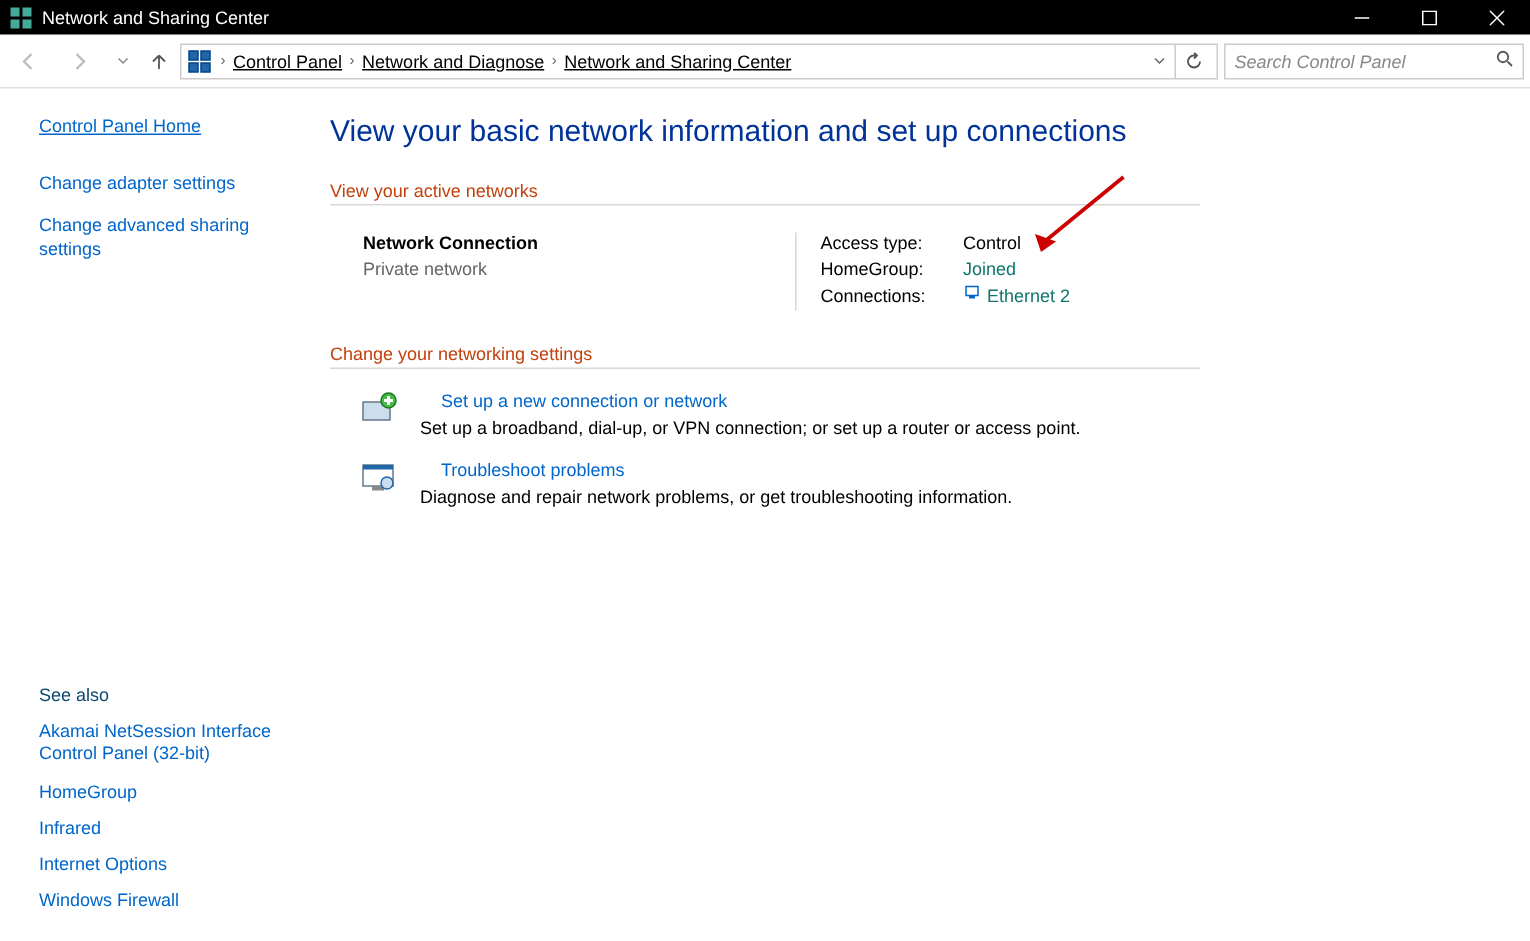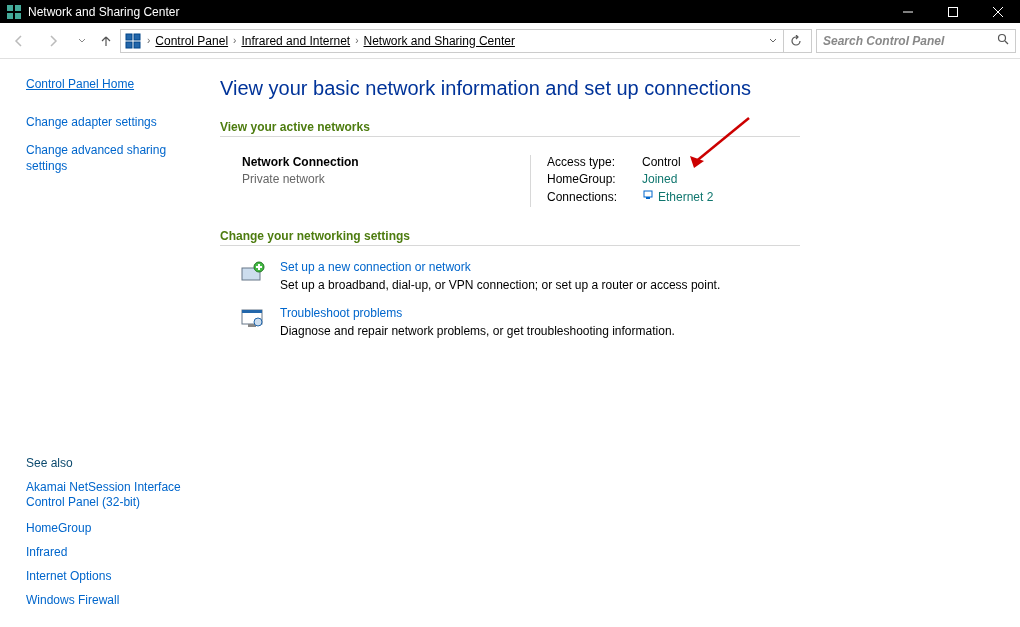--- a/index.html
+++ b/index.html
@@ -15,51 +15,51 @@
     .nav-btn { width: 30px; height: 28px; display: flex; align-items: center; justify-content: center; color: #888; }
     .nav-btn.small { width: 20px; }
     .addr-box { flex: 1; border: 1px solid #ccc; height: 24px; display: flex; align-items: center; padding: 0 4px; }
     .addr-icon { width: 16px; height: 16px; margin-right: 4px; }
     .addr-seg { padding: 0 3px; color: #000; font-size: 12px; text-decoration: underline; }
     .addr-chev { color: #666; padding: 0 2px; font-size: 10px; }
     .addr-fill { flex: 1; }
     .addr-drop { width: 20px; text-align: center; color: #666; }
     .addr-refresh { width: 24px; text-align: center; color: #555; border-left: 1px solid #ccc; height: 100%; display: flex; align-items: center; justify-content: center; }
     .search-box { width: 200px; border: 1px solid #ccc; height: 24px; display: flex; align-items: center; padding: 0 6px; color: #888; }
-    .search-box input { border: none; outline: none; flex: 1; font-size: 12px; color: #b91c1c; background: transparent; font-style: italic; font-weight: bold; }
+    .search-box input { border: none; outline: none; flex: 1; font-size: 12px; color: #b91c1c; background: transparent; font-style: italic; }
     .search-box input::placeholder { color: #888; font-style: italic; }
     .search-icon { color: #555; }
     
     .body-wrap { display: flex; height: calc(100% - 59px); }
     .sidebar { width: 200px; padding: 18px 10px 10px 26px; display: flex; flex-direction: column; }
     .sidebar a { color: #0066cc; text-decoration: none; font-size: 12px; display: block; margin-bottom: 14px; }
     .sidebar a.underlined { text-decoration: underline; }
     .sidebar .spacer { flex: 1; }
     .sidebar .see-also-hdr { color: #0c4a6e; font-size: 12px; margin-bottom: 10px; }
     .sidebar .see-list a { color: #0066cc; font-size: 12px; margin-bottom: 10px; display: block; }
     .sidebar .multiline { line-height: 1.3; }
     
     .main { flex: 1; padding: 18px 0 0 20px; }
     .main h1 { color: #003399; font-weight: normal; font-size: 20px; margin-bottom: 20px; }
-    .section-hdr { font-size: 12px; color: #4d7c0f; margin-bottom: 2px; font-weight: bold; }
+    .section-hdr { font-size: 12px; color: #c2410c; margin-bottom: 2px; }
     .hr { border: none; border-top: 1px solid #d8d8d8; margin-top: 2px; width: 580px; }
     
     .active-net { display: flex; margin-top: 18px; margin-bottom: 22px; }
     .net-left { width: 310px; padding-left: 22px; }
     .net-name { font-weight: bold; font-size: 12px; }
     .net-type { color: #666; font-size: 12px; margin-top: 3px; }
     .net-right { border-left: 1px solid #d8d8d8; padding-left: 16px; font-size: 12px; }
     .net-row { display: flex; margin-bottom: 3px; align-items: center; }
     .net-label { width: 95px; }
     .net-val a { color: #0f766e; text-decoration: none; }
     .net-val { display: flex; align-items: center; gap: 4px; }
     
     .settings-item { display: flex; gap: 14px; margin: 14px 0 0 20px; align-items: flex-start; }
     .settings-icon { width: 26px; height: 26px; flex-shrink: 0; }
-    .settings-text a { color: #0066cc; text-decoration: none; font-size: 12px; }
+    .settings-text a { color: #0066cc; text-decoration: none; font-size: 12px; margin-left: 14px; }
     .settings-desc { color: #000; font-size: 12px; margin-top: 4px; }
     
     .arrow-annotation { position: absolute; left: 684px; top: 113px; pointer-events: none; }
   </style>
 </head>
 <body>
 
 <div class="titlebar">
   <span class="titlebar-icon">
     <svg width="16" height="16" viewBox="0 0 16 16">
@@ -114,21 +114,21 @@
   <div class="addr-box">
     <span class="addr-icon"><svg width="16" height="16" viewBox="0 0 16 16">
           <rect x="1" y="1" width="6" height="6" fill="#26a" stroke="#048"></rect>
           <rect x="9" y="1" width="6" height="6" fill="#26a" stroke="#048"></rect>
           <rect x="1" y="9" width="6" height="6" fill="#26a" stroke="#048"></rect>
           <rect x="9" y="9" width="6" height="6" fill="#26a" stroke="#048"></rect>
         </svg></span>
     <span class="addr-chev">›</span>
     <span class="addr-seg">Control Panel</span>
     <span class="addr-chev">›</span>
-    <span class="addr-seg">Infrared and Internet</span>
+    <span class="addr-seg">Network and Diagnose</span>
     <span class="addr-chev">›</span>
     <span class="addr-seg">Network and Sharing Center</span>
     <span class="addr-fill"></span>
     <span class="addr-drop"><svg width="8" height="8" viewBox="0 0 8 8">
           <path d="M1 2 L4 5 L7 2" fill="none" stroke="#666" stroke-width="1"></path>
         </svg></span>
     <span class="addr-refresh">
         <svg width="12" height="12" viewBox="0 0 12 12">
           <path d="M10 6 A4 4 0 1 1 6 2 L8 2 M6 0 L8 2 L6 4" fill="none" stroke="#555" stroke-width="1.2"></path>
         </svg>

